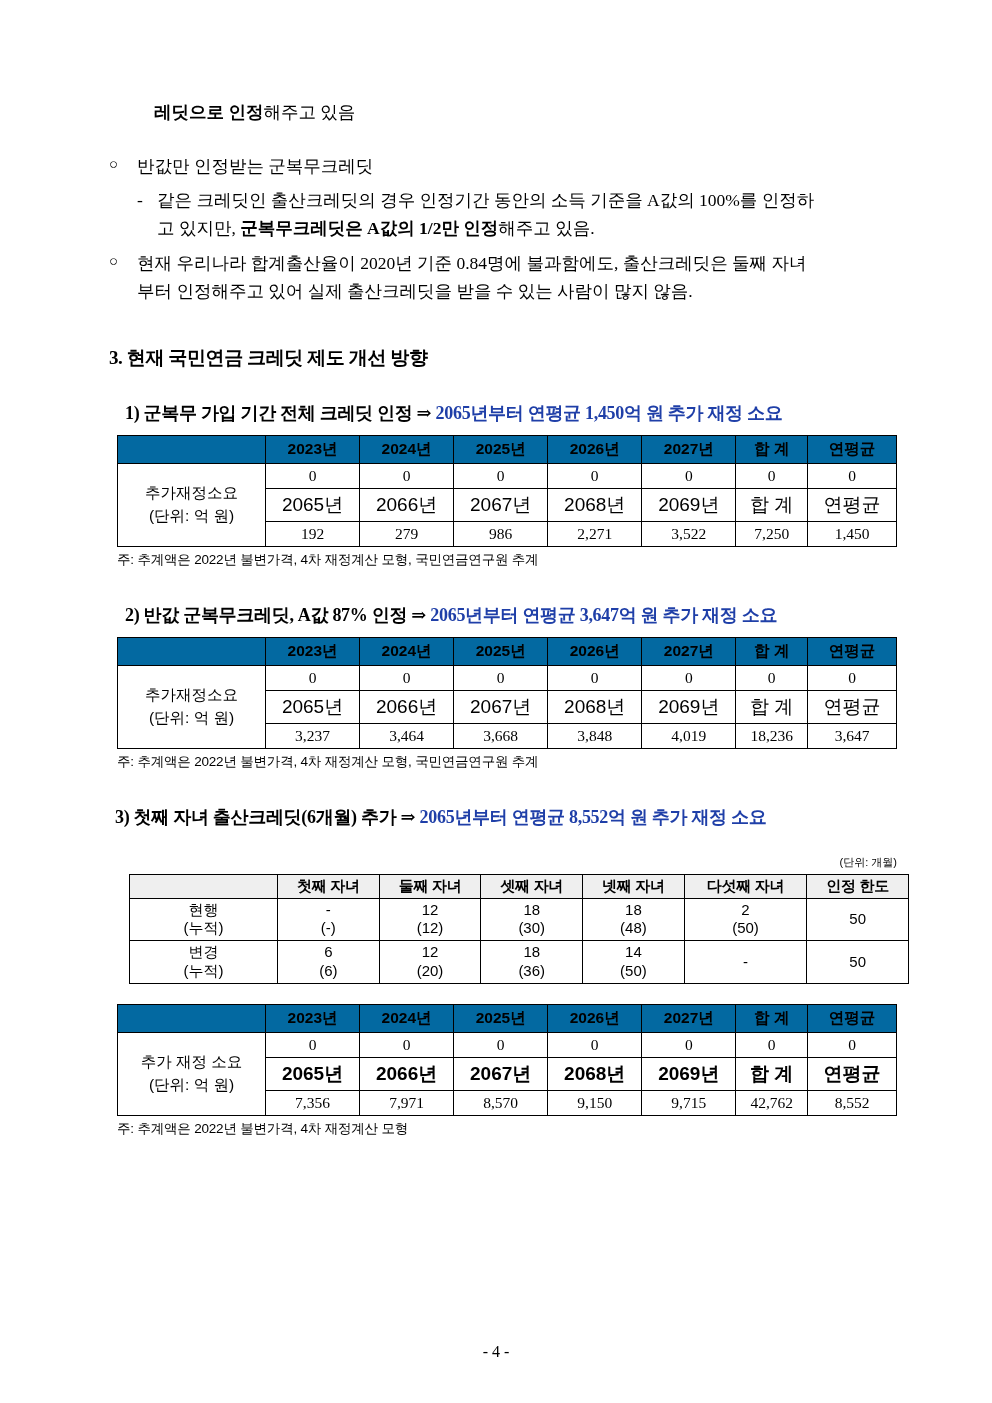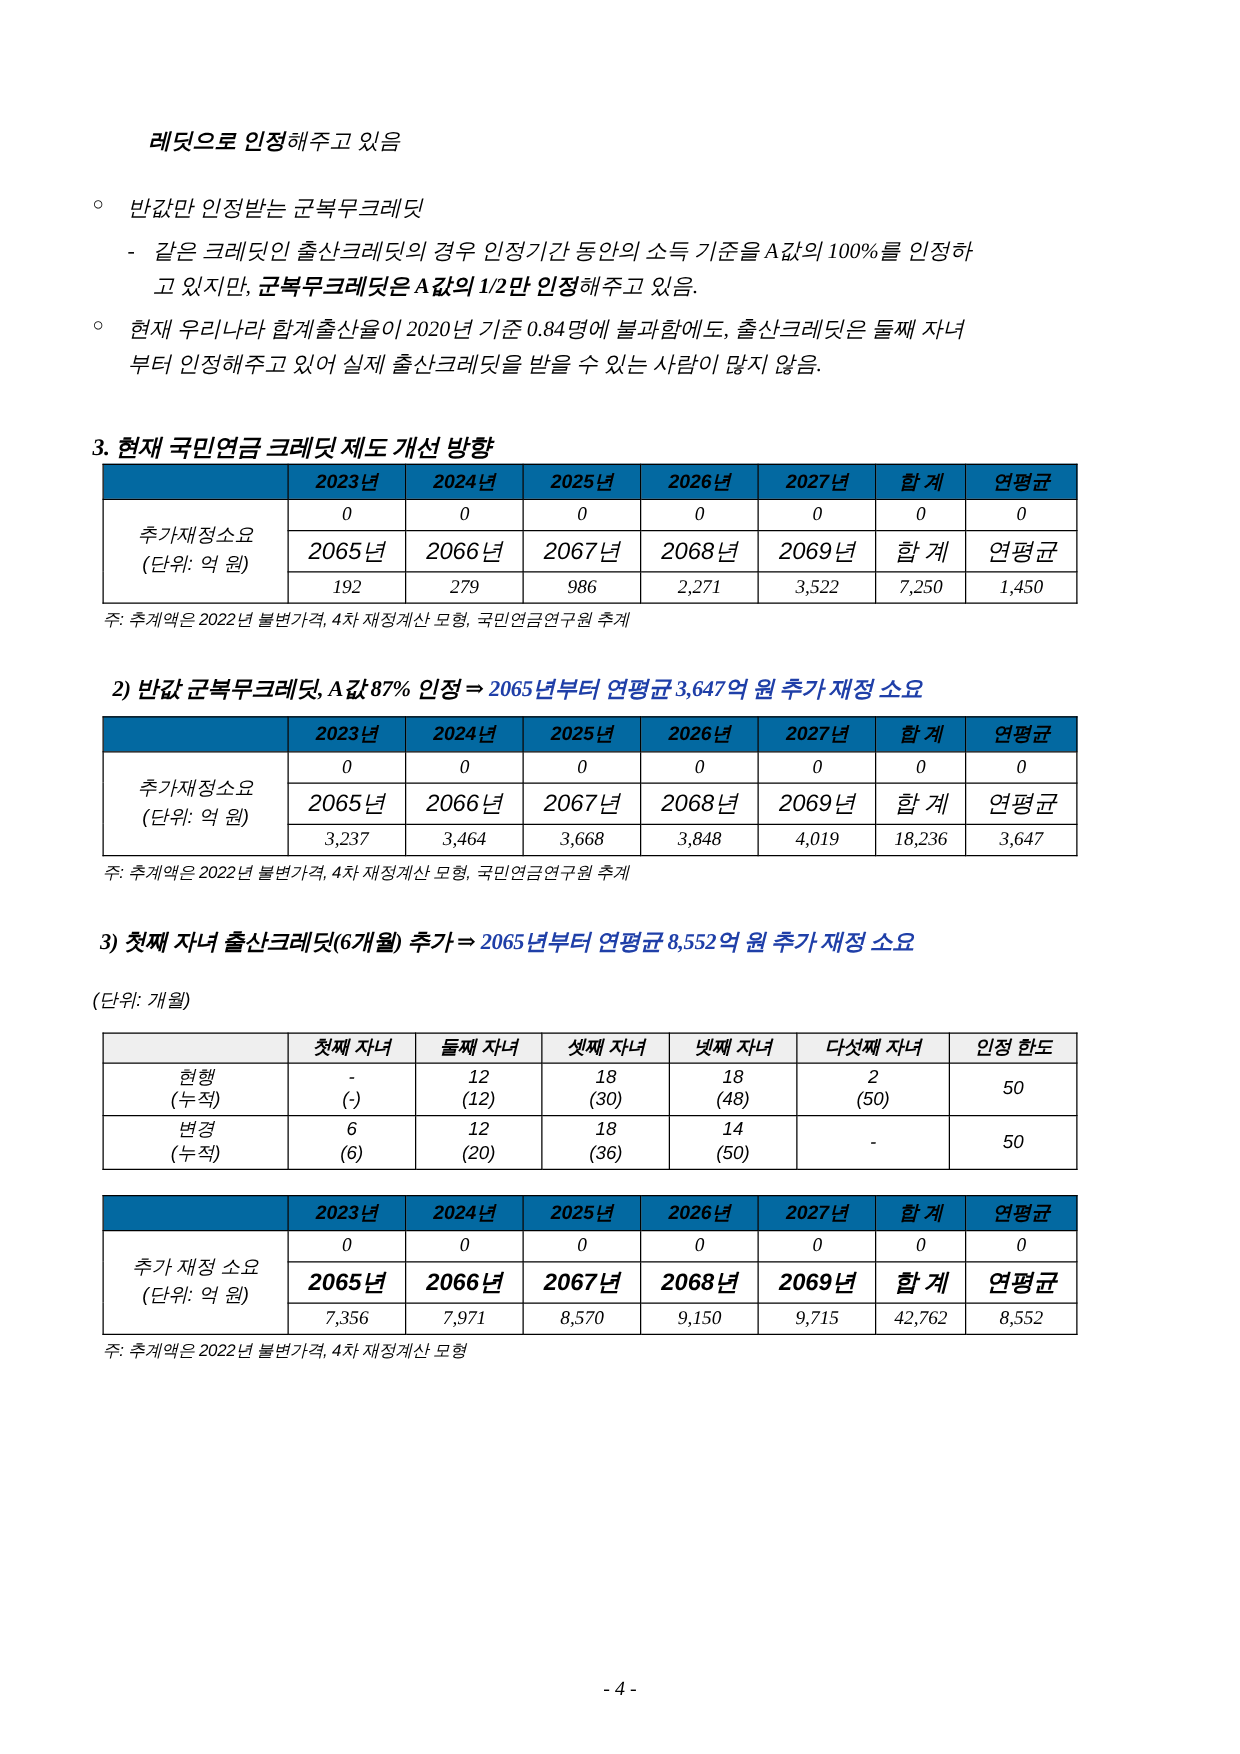--- a/index.html
+++ b/index.html
@@ -11,23 +11,22 @@
     width: 992px;
     height: 1403px;
     font-family: "Liberation Serif", "DejaVu Serif", serif;
     color: #000000;
     position: relative;
   }
   .page {
     width: 992px;
     height: 1403px;
     box-sizing: border-box;
-    padding: 100px 95px 40px 74px;
+    padding: 100px 95px 40px 109px;
     position: relative;
-    font-style: italic;
   }
   .b { font-weight: bold; }
 
   .para-top {
     margin-left: 45px;
     font-weight: bold;
     font-size: 17.5px;
   }
   .para-top .normal { font-weight: normal; }
 
@@ -120,30 +119,31 @@
   td.yearhdr.bold { font-weight: bold; }
 
   .note {
     font-size: 13.5px;
     margin: 4px 0 0 8px;
     font-family: "Liberation Sans", "DejaVu Sans", sans-serif;
     letter-spacing: -0.2px;
   }
 
   .unit-right {
+    text-align: right;
     width: 788px;
-    font-size: 15px;
-    margin: 26px 0 16px 0;
+    font-size: 11px;
+    margin: 26px 0 4px 0;
     font-family: "Liberation Sans", "DejaVu Sans", sans-serif;
   }
 
   table.credit {
     border-collapse: collapse;
     width: 780px;
-    margin-left: 8px;
+    margin-left: 20px;
     font-family: "Liberation Sans", "DejaVu Sans", sans-serif;
     font-size: 15px;
     border-radius: 22px;
   }
   table.credit td {
     border: 1px solid #000000;
     text-align: center;
     padding: 2px 4px;
     line-height: 1.25;
     height: 24px;
@@ -195,20 +195,23 @@
   <div class="bullet-row" style="margin-top:6px;">
     <div class="bullet-mark">○</div>
     <div class="bullet-text">
       <div>현재 우리나라 합계출산율이 2020년 기준 0.84명에 불과함에도, 출산크레딧은 둘째 자녀</div>
       <div>부터 인정해주고 있어 실제 출산크레딧을 받을 수 있는 사람이 많지 않음.</div>
     </div>
   </div>
 
   <h2 class="heading">3. 현재 국민연금 크레딧 제도 개선 방향</h2>
 
+  <div class="sub-heading">
+    <span>1) 군복무 가입 기간 전체 크레딧 인정 ⇒ </span><span class="blue">2065년부터 연평균 1,450억 원 추가 재정 소요</span>
+  </div>
 
   <table class="grid">
     <thead>
       <tr>
         <td></td>
         <td>2023년</td>
         <td>2024년</td>
         <td>2025년</td>
         <td>2026년</td>
         <td>2027년</td>

